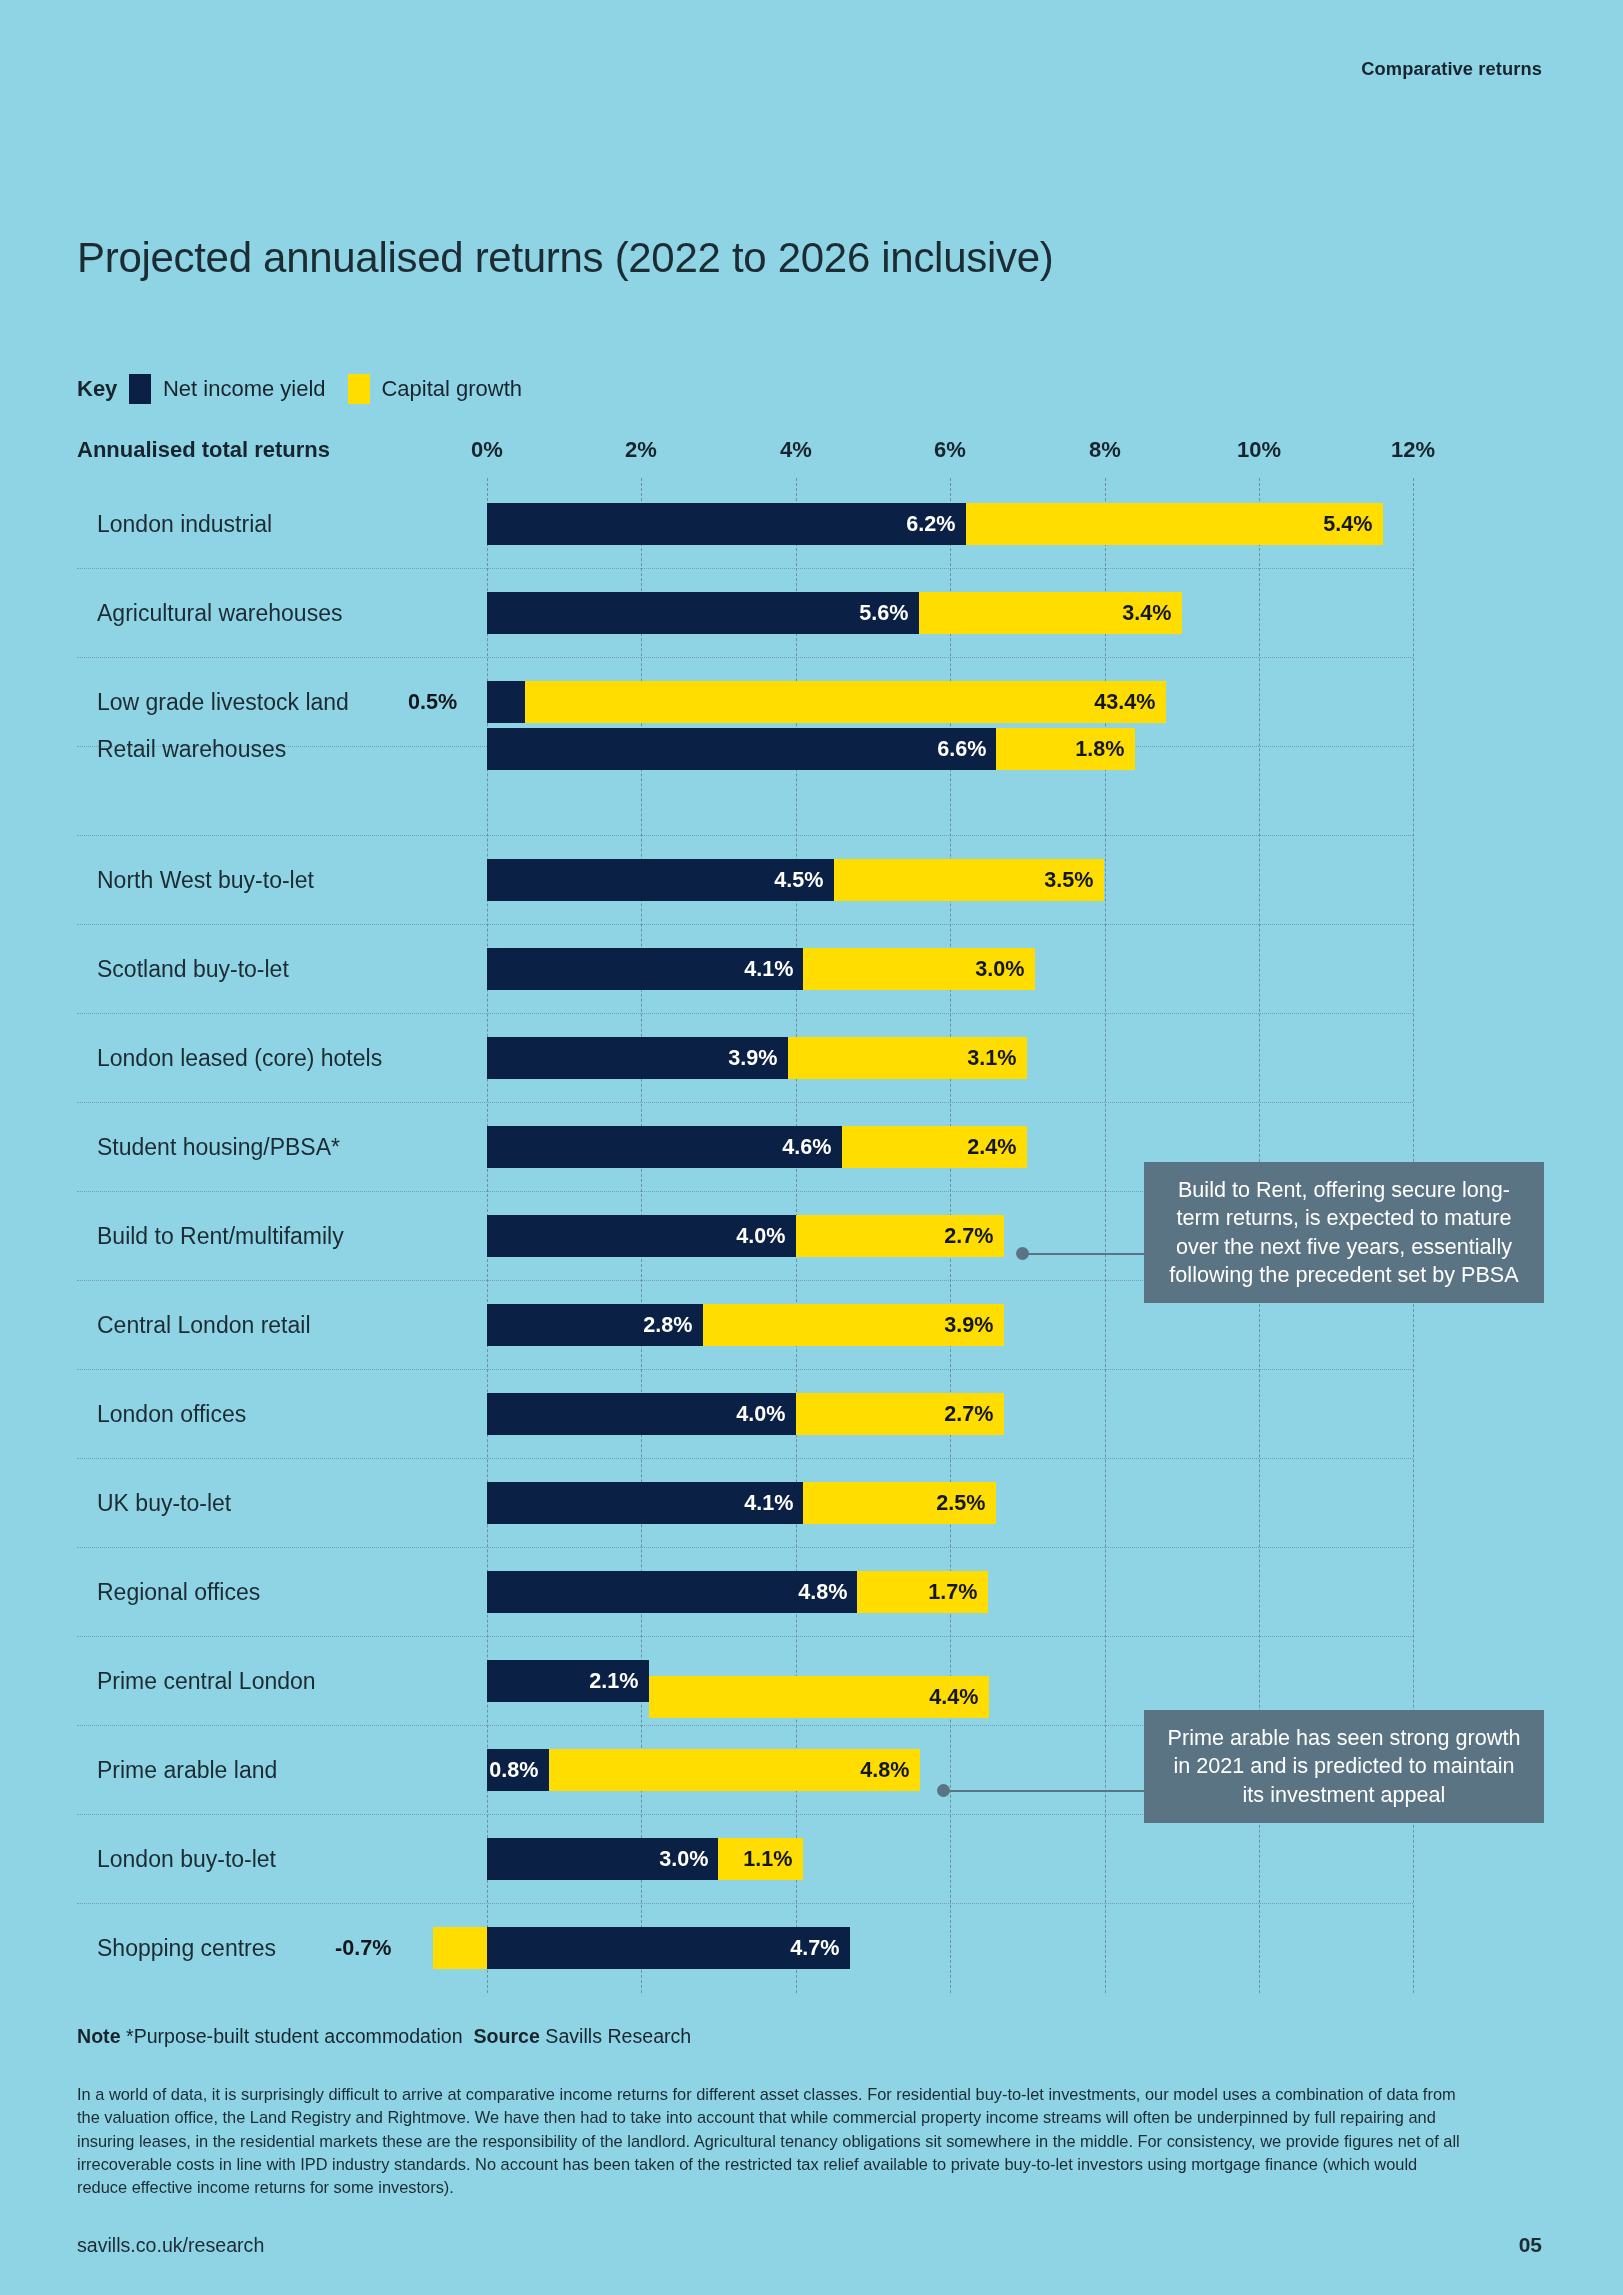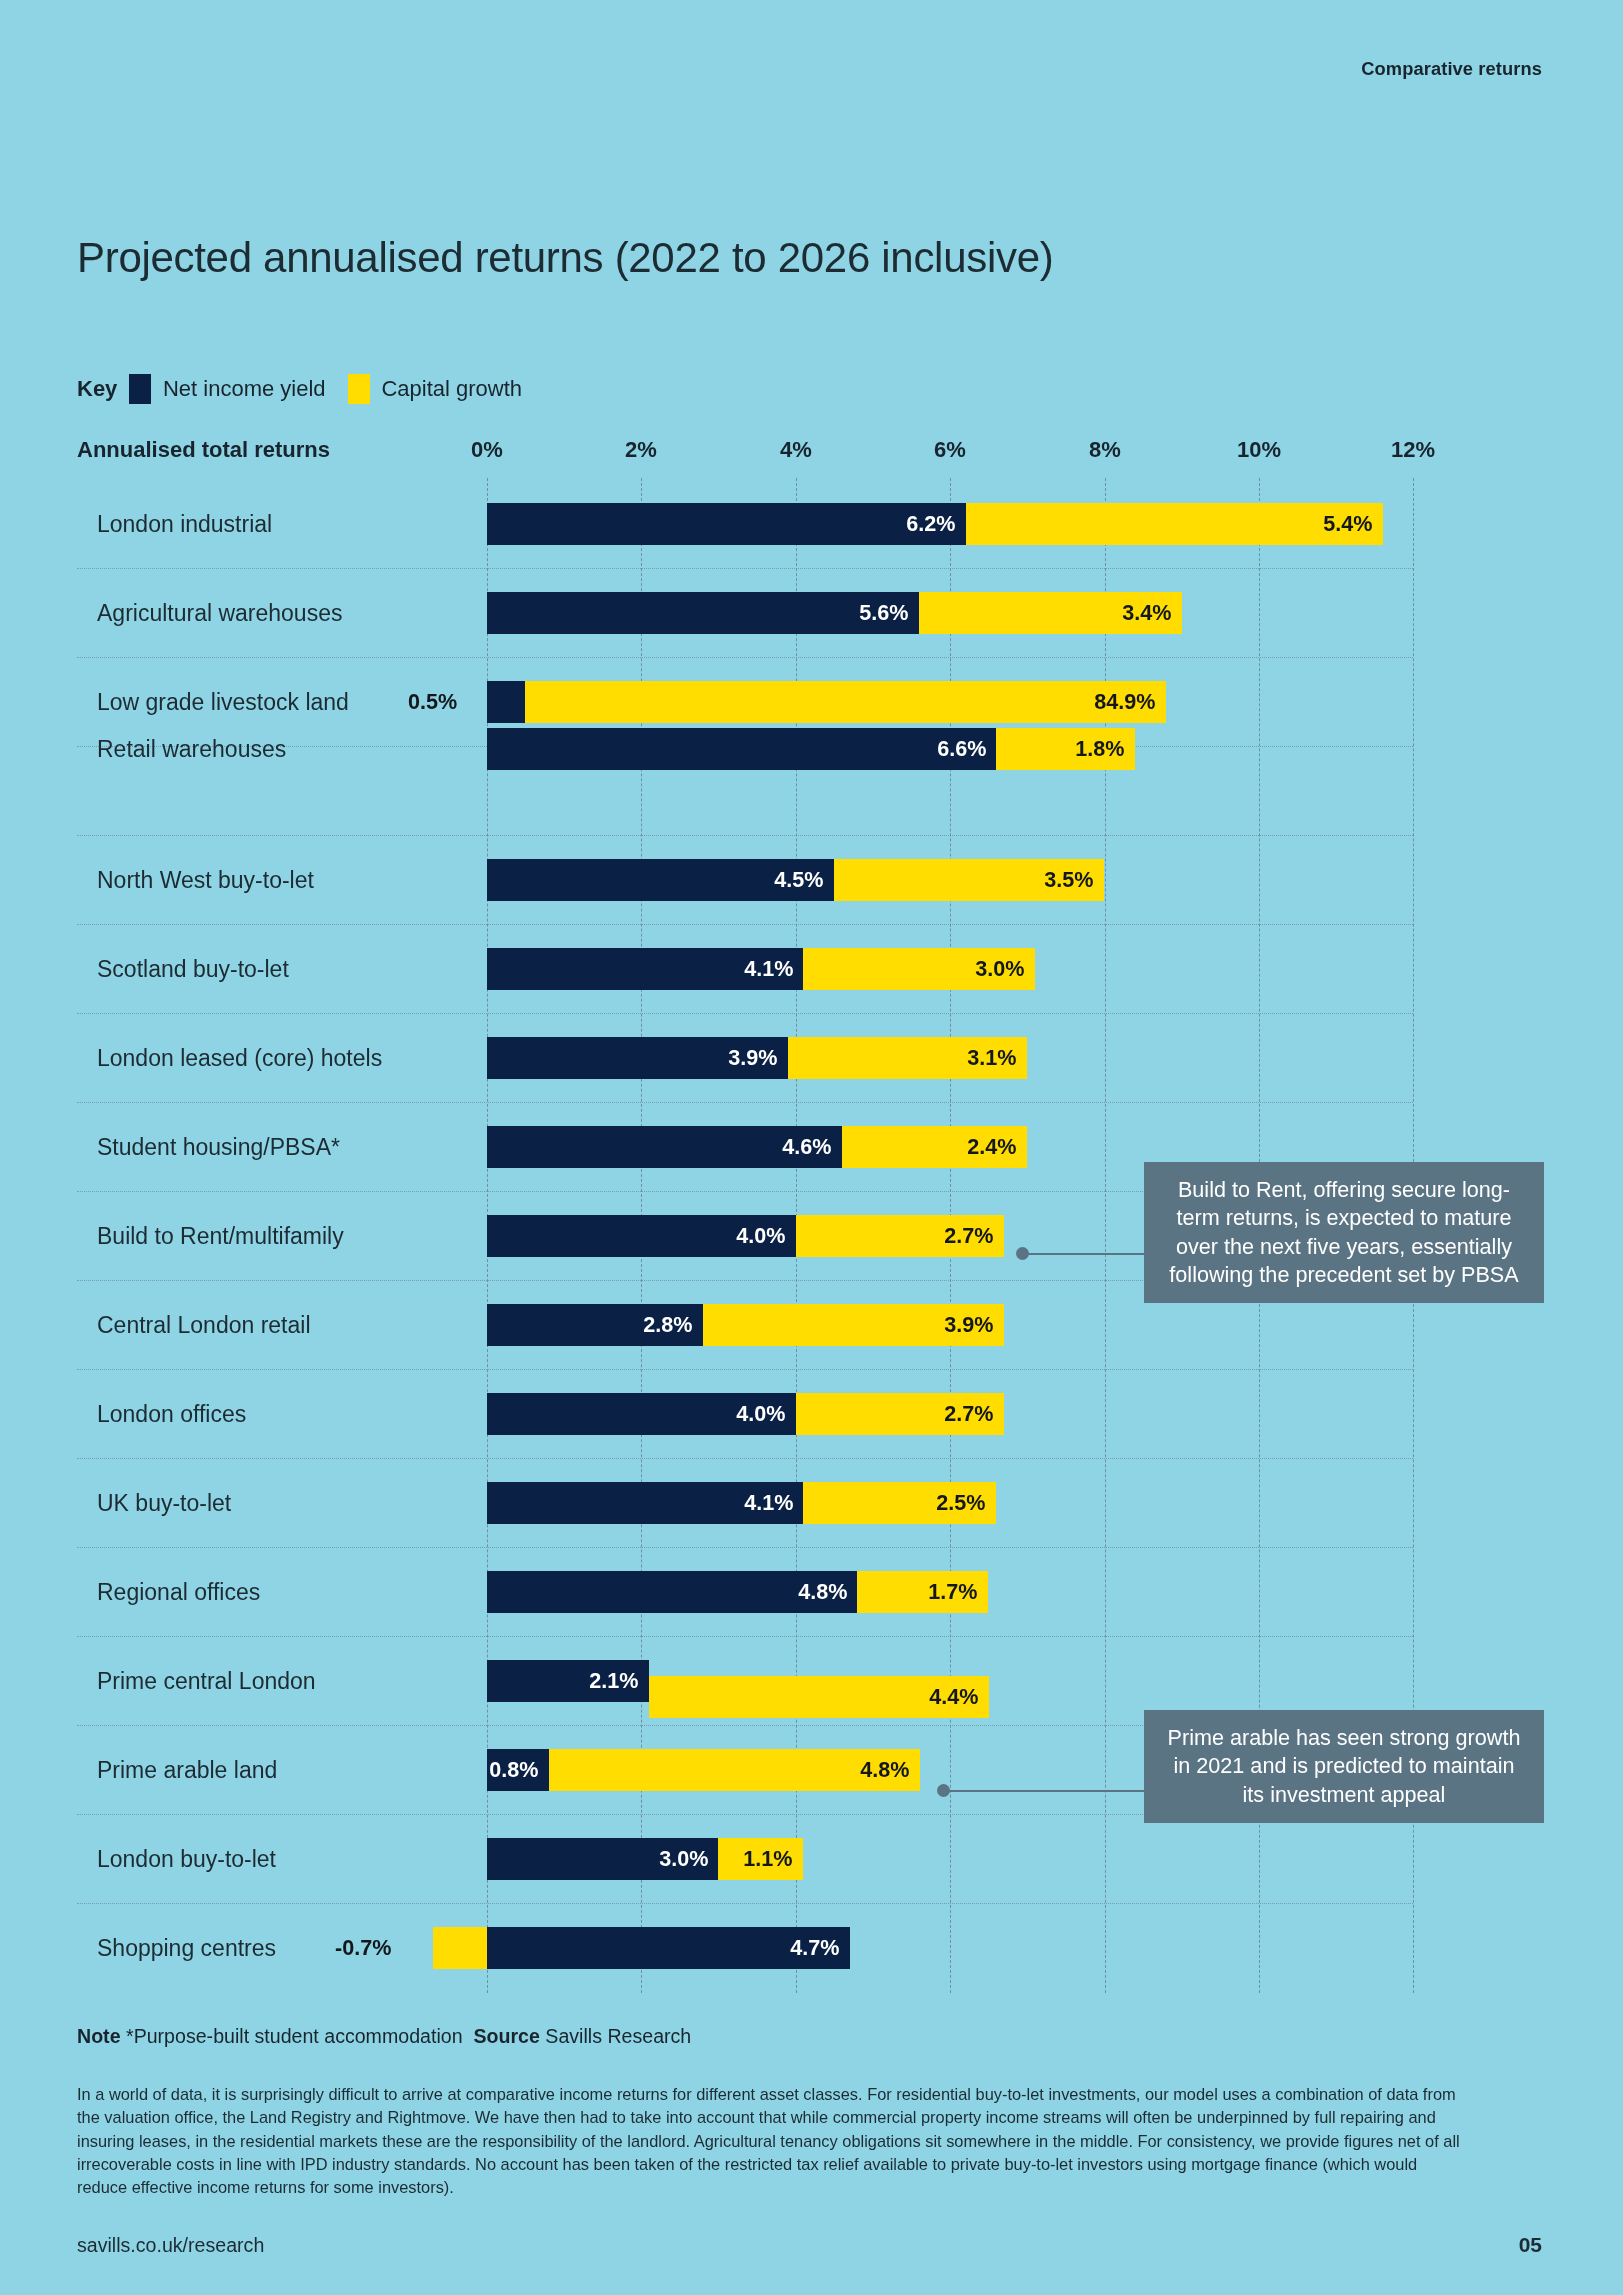--- a/index.html
+++ b/index.html
@@ -196,21 +196,21 @@
             <span class="seg-val">3.4%</span>
           </div>
         </div>
       </div>
       <div class="row" style="top: 657px;">
         <div class="row-label">Low grade livestock land</div>
         <div class="bar-wrap" style="left: 0px; width: 1623px;">
           <div class="val-outside" style="left: 408px;">0.5%</div>
           <div class="seg navy" style="left: 487px; width: 39px;"></div>
           <div class="seg yellow" style="left: 525px; width: 641px;">
-            <span class="seg-val">84.9%</span>
+            <span class="seg-val">43.4%</span>
           </div>
         </div>
       </div>
       <div class="row" style="top: 704px; padding-left: 12px;">
         <div class="row-label">Retail warehouses</div>
         <div class="bar-wrap" style="left: 0px; width: 1623px;">
           <div class="seg navy" style="left: 487px; width: 510px;">
             <span class="seg-val">6.6%</span>
           </div>
           <div class="seg yellow" style="left: 996px; width: 139px;">

